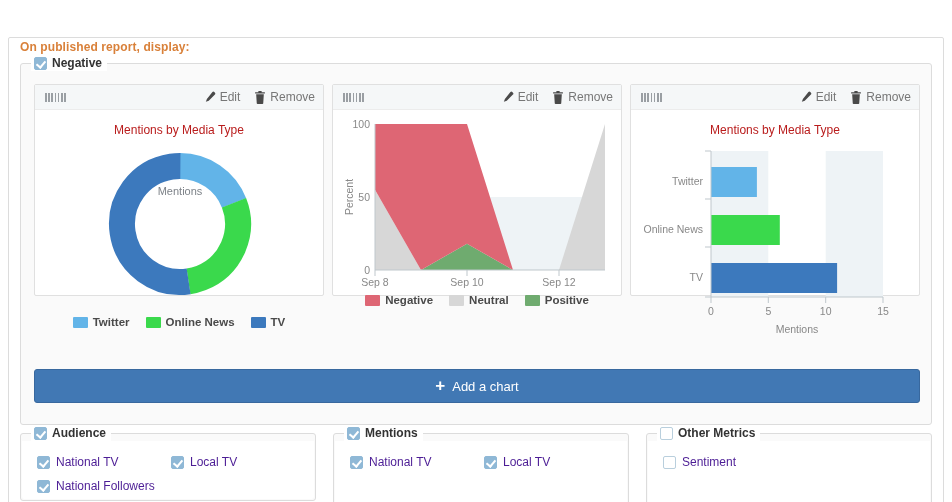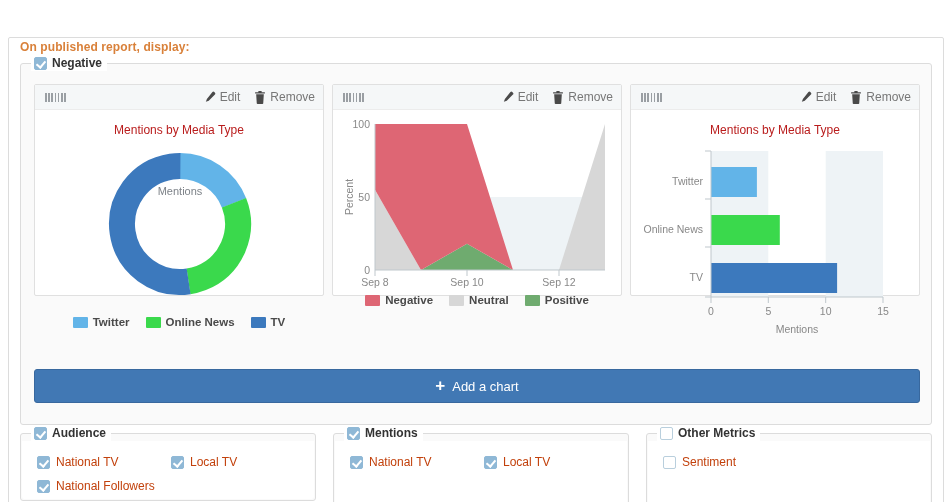--- a/index.html
+++ b/index.html
@@ -252,21 +252,21 @@
     left: 16px; top: 21px;
     display: grid;
     grid-template-columns: 134px 140px;
     row-gap: 10px;
   }
   .cb-row {
     display: flex;
     align-items: center;
     gap: 6px;
     font-size: 12px;
-    color: #c2410c;
+    color: #4c1d95;
     white-space: nowrap;
     cursor: pointer;
   }
 </style>
 </head>
 <body>
 
 <div id="page">
 
   <div id="outer-frame"></div>

